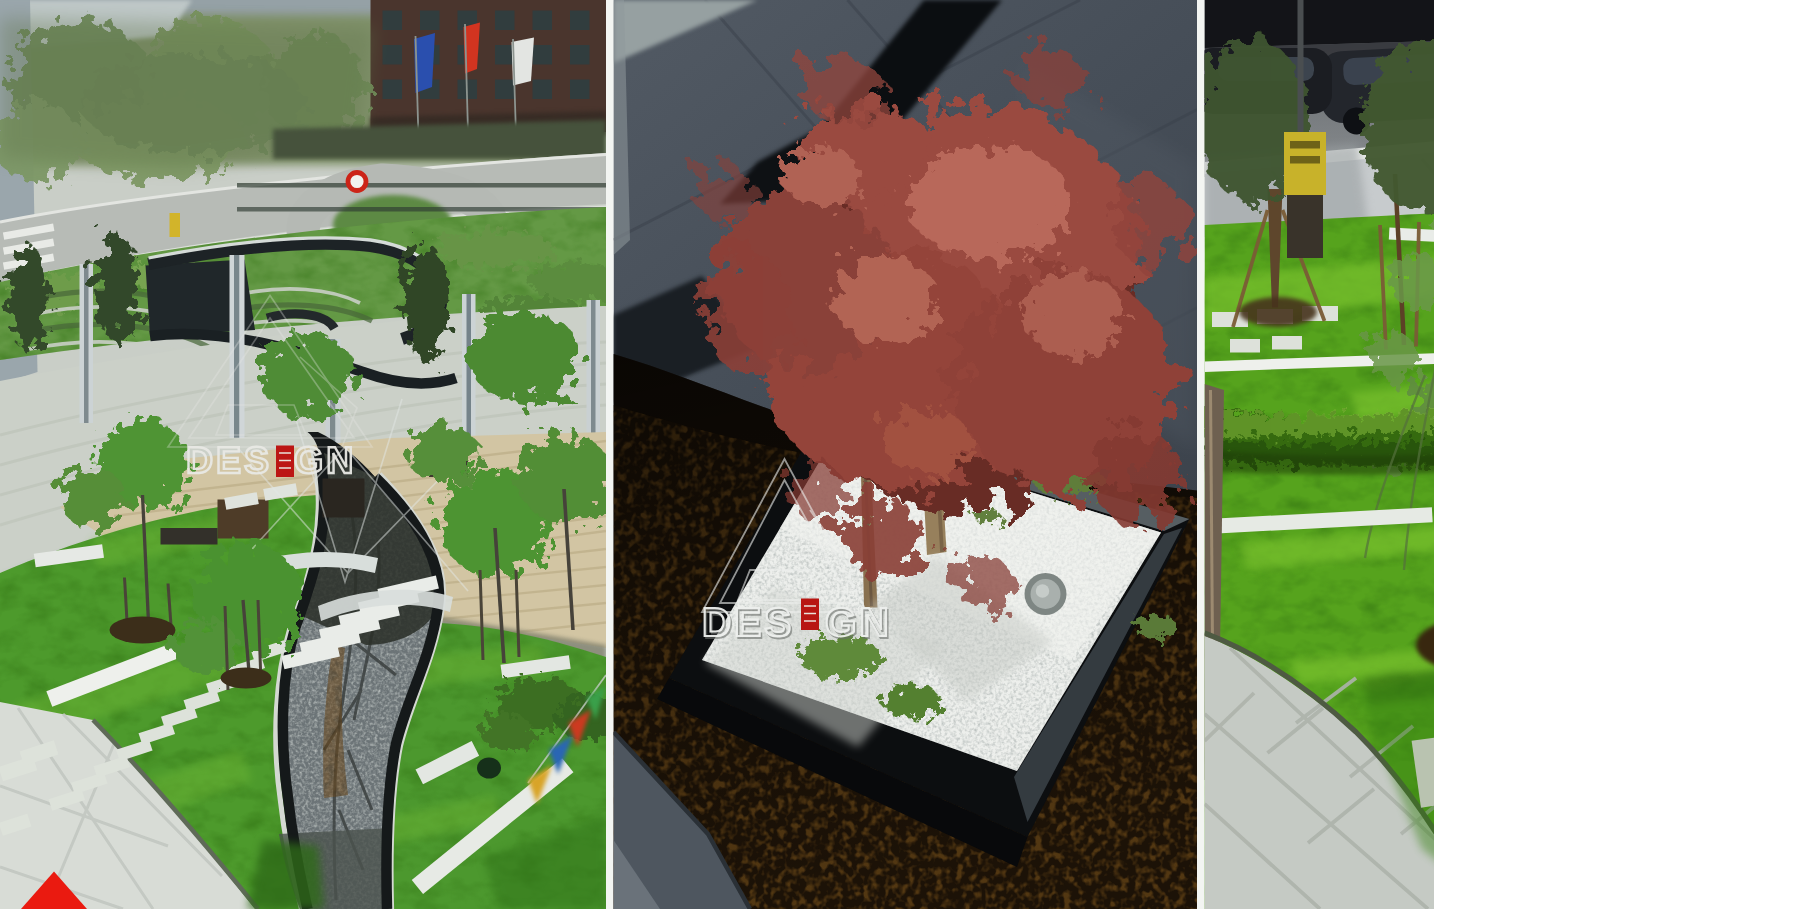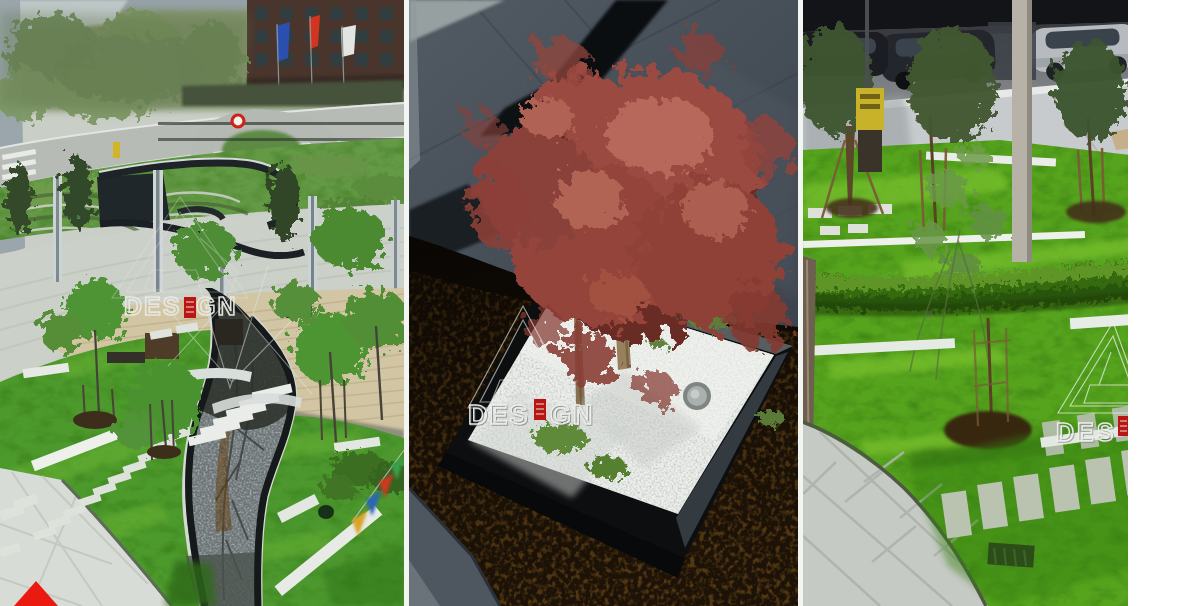--- a/index.html
+++ b/index.html
@@ -1,16 +1,16 @@
 <!DOCTYPE html>
 <html><head>
 <meta charset="utf-8">
 <style>
 html,body{margin:0;padding:0;background:#fff;font-family:"Liberation Sans",sans-serif;}
-#wrap{position:relative;width:1128px;height:606px;overflow:hidden;background:#fff;}
+#wrap{position:relative;width:956px;height:606px;overflow:hidden;background:#fff;}
 svg{display:block;}
 </style>
 </head>
 <body>
 <div id="wrap">
 <svg width="1200" height="606" viewBox="0 0 1200 606" xmlns="http://www.w3.org/2000/svg">
 <defs>
 <clipPath id="clipL">
           <rect x="0" y="0" width="404" height="606"></rect>
         </clipPath>

